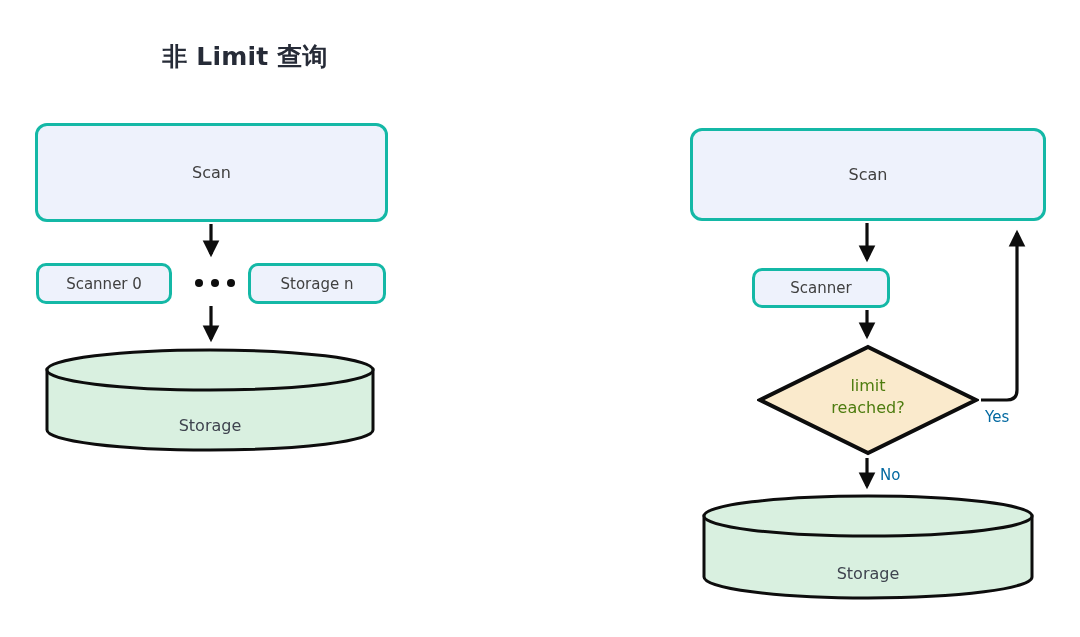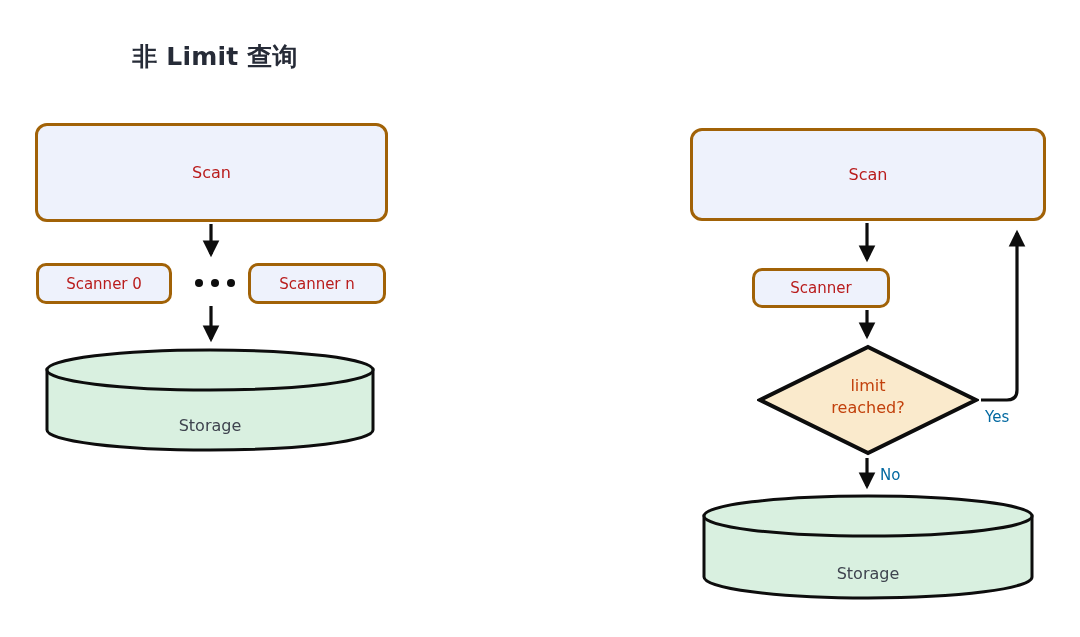--- a/index.html
+++ b/index.html
@@ -22,34 +22,34 @@
   }
   .panel-title {
     position: absolute;
     font-weight: bold;
     font-size: 25px;
     color: #262b37;
     text-align: center;
     white-space: nowrap;
     letter-spacing: 0.2px;
   }
-  #title-left  { left: 0;   top: 40px; width: 430px; }
+  #title-left  { left: 0;   top: 40px; width: 430px; padding-left: 30px; }
   #title-right { left: 660px; top: 40px; width: 420px; }
 
   .node {
     position: absolute;
     box-sizing: border-box;
-    border: 3px solid #a16207;
+    border: 3px solid #14b8a6;
     background: #eef2fc;
     border-radius: 10px;
     display: flex;
     align-items: center;
     justify-content: center;
     font-size: 15px;
-    color: #b91c1c;
+    color: #404040;
   }
   .node-lg { border-radius: 12px; font-size: 16px; }
 
   .cyl {
     position: absolute;
   }
   .cyl .label {
     position: absolute;
     left: 0;
     width: 100%;
@@ -58,21 +58,21 @@
     color: #3f444f;
     margin-top: 8px;
   }
   .diamond-label {
     position: absolute;
     width: 100%;
     left: 0;
     text-align: center;
     font-size: 16px;
     line-height: 1.35;
-    color: #c2410c;
+    color: #4d7c0f;
   }
   .edge-label {
     position: absolute;
     font-size: 15px;
     color: #0369a1;
     white-space: nowrap;
   }
   svg.overlay {
     position: absolute;
     left: 0; top: 0;
@@ -109,21 +109,21 @@
     <span>Scanner 0</span>
   </div>
 
   <div class="dots" style="left:195px; top:279px;">
     <i></i>
       <i></i>
       <i></i>
   </div>
 
   <div class="node" style="left:248px; top:263px; width:138px; height:41px;">
-    <span>Scanner n</span>
+    <span>Storage n</span>
   </div>
 
   <div class="cyl" style="left:45px; top:348px; width:330px; height:104px;">
     <svg width="330" height="104" viewBox="0 0 330 104">
       <path d="M2,22 L2,82 A163,20 0 0 0 328,82 L328,22 Z" fill="#d9f0e0" stroke="#0d0d0d" stroke-width="3"></path>
       <ellipse cx="165" cy="22" rx="163" ry="20" fill="#d9f0e0" stroke="#0d0d0d" stroke-width="3"></ellipse>
     </svg>
     <span class="label" style="top:60px;">Storage</span>
   </div>
 

